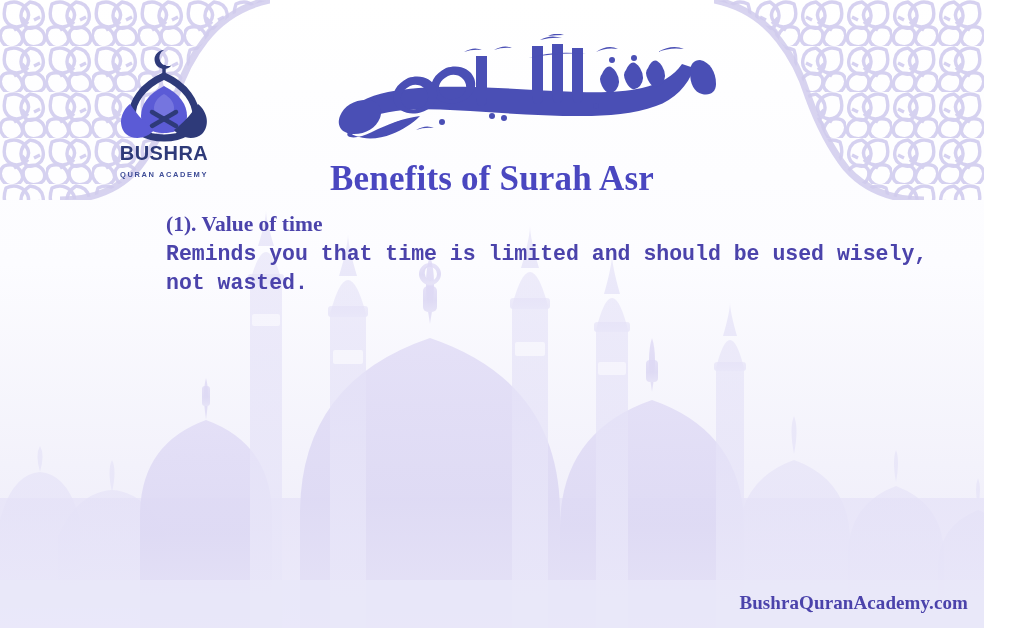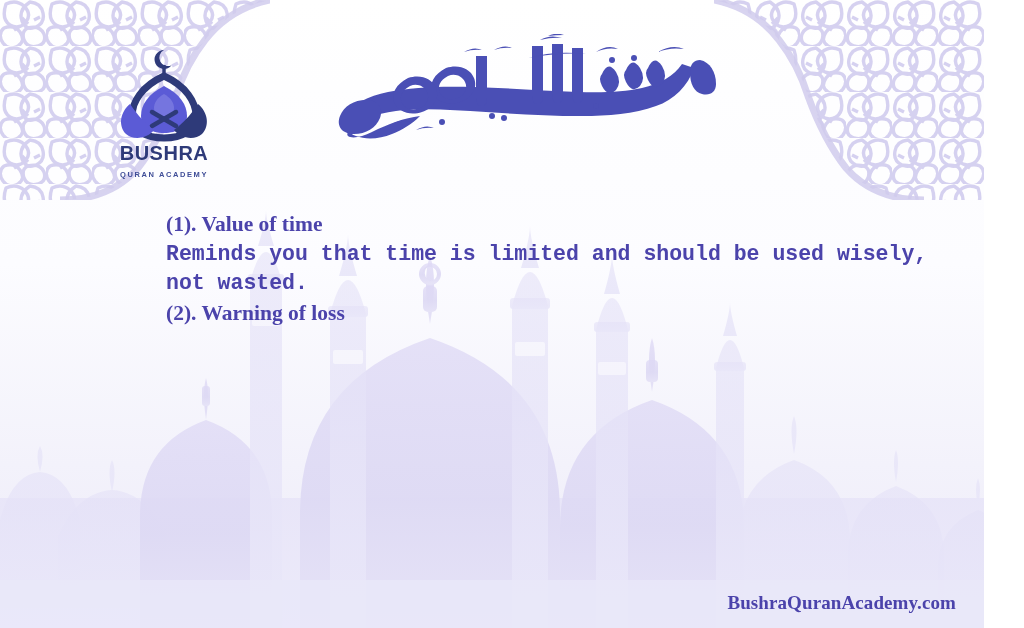--- a/index.html
+++ b/index.html
@@ -113,21 +113,21 @@
     font-weight: bold;
     line-height: 29.6px;
     margin-top: 6px;
   }
   .benefit { margin: 0; }
   .benefit-head { margin: 0; }
   .benefit-desc { margin: 0; font-family: Liberation Mono, monospace; }
 
   .footer {
     position: absolute;
-    right: 28px;
+    right: 16px;
     bottom: 14px;
     font-size: 19px;
     font-weight: bold;
     color: #4b43ab;
     letter-spacing: .1px;
   }
 </style>
 </head>
 <body>
 
@@ -341,28 +341,28 @@
         <circle cx="338" cy="24" r="3"></circle>
         <path d="M120 96 q10 -6 18 -2 q-10 -1 -18 2 Z"></path>
         <path d="M96 90 q10 -6 18 -2 q-10 -1 -18 2 Z"></path>
         <path d="M198 16 q10 -6 18 -2 q-10 -1 -18 2 Z"></path>
         <path d="M168 18 q10 -6 18 -2 q-10 -1 -18 2 Z"></path>
         <path d="M300 18 q12 -8 22 -3 q-12 -2 -22 3 Z"></path>
         <path d="M362 18 q14 -8 26 -3 q-14 -2 -26 3 Z"></path>
       </g>
     </svg>
 
+    <div class="title">Benefits of Surah Asr</div>
 
     <div class="body-block">
       <div class="benefit">
         <div class="benefit-head">(1). Value of time</div>
         <div class="benefit-desc">Reminds you that time is limited and should be used wisely, not wasted.</div>
       </div>
       <div class="benefit">
-        <div class="benefit-head">(2). Warning of loss</div>
       </div>
       <div class="benefit">
       </div>
       <div class="benefit">
       </div>
     </div>
 
     <div class="footer">BushraQuranAcademy.com</div>
 
   </div>

